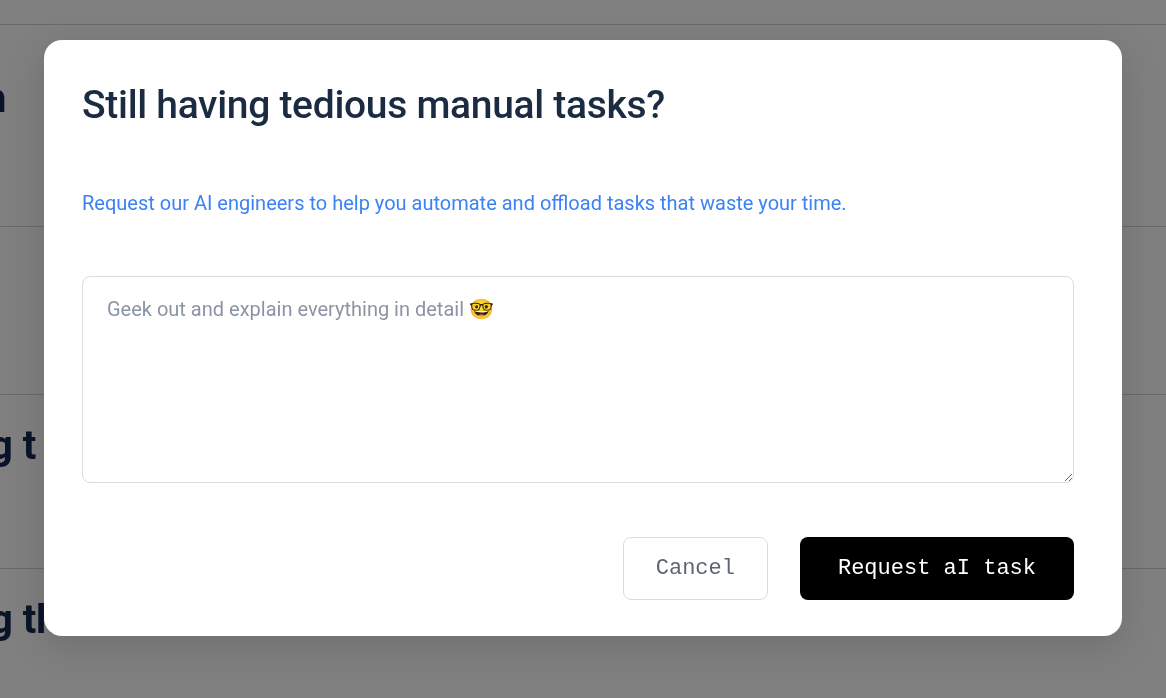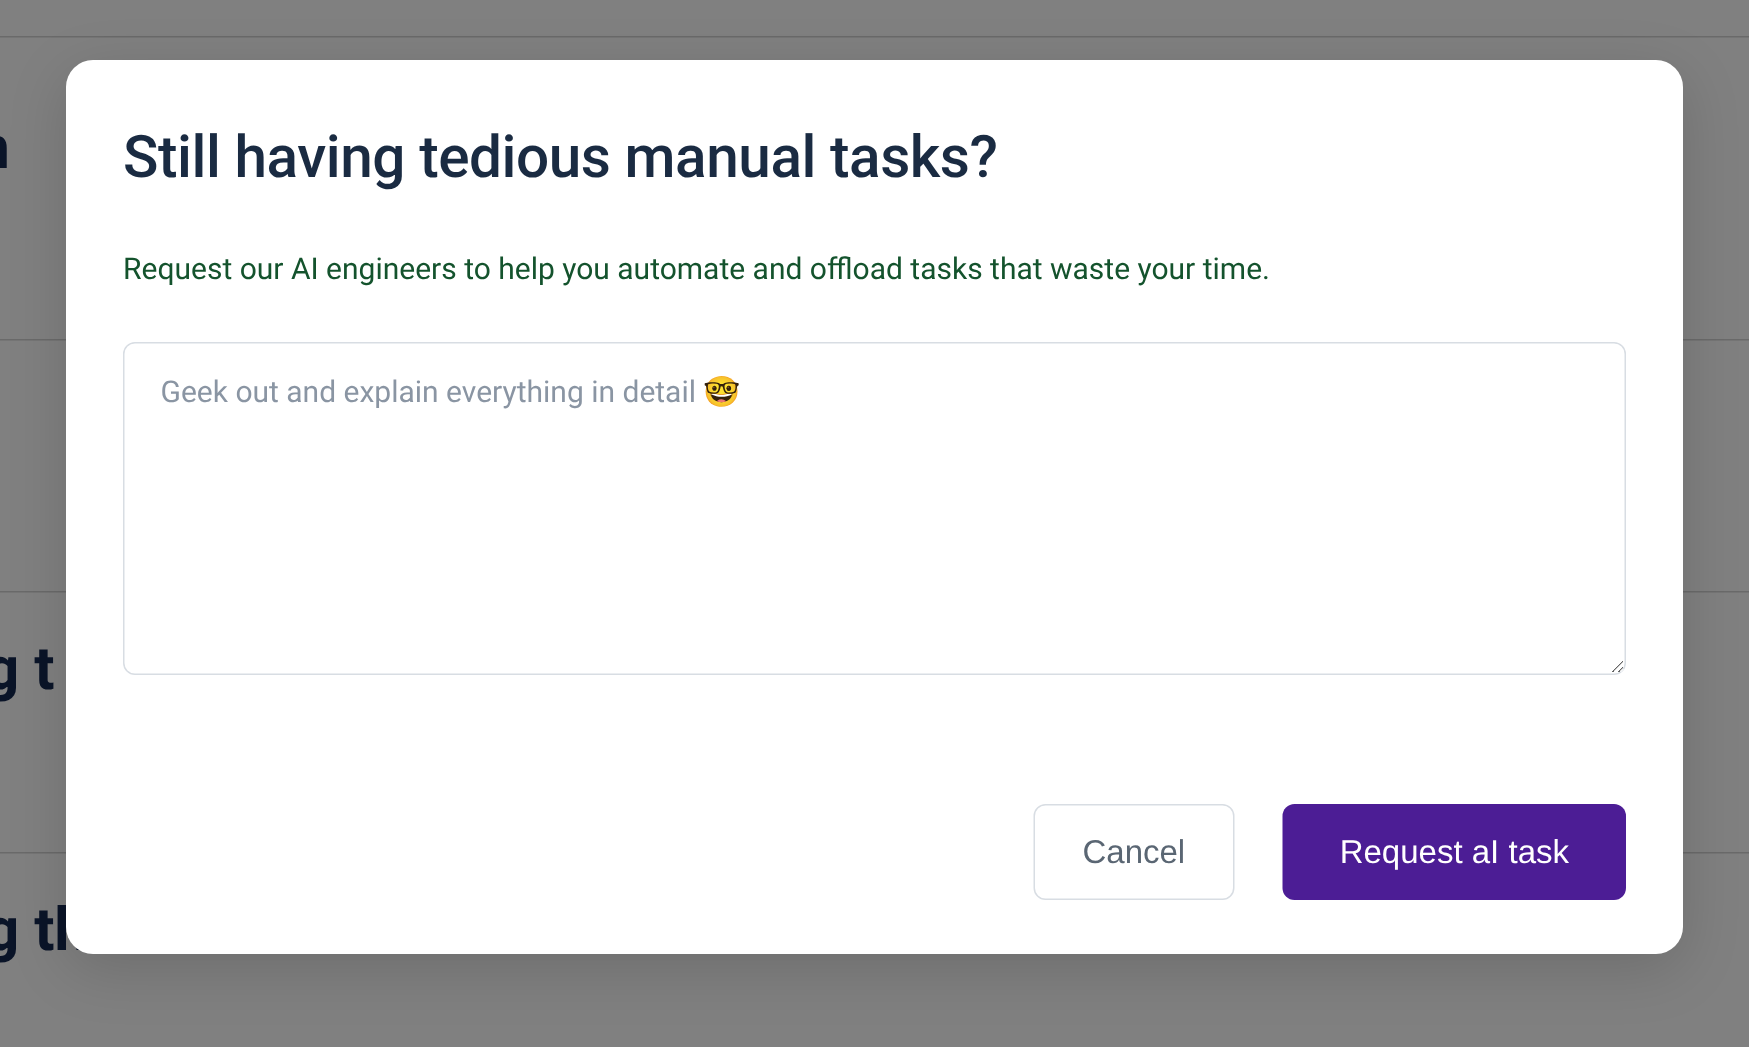--- a/index.html
+++ b/index.html
@@ -49,38 +49,39 @@
     .hr-4 { top: 568px; }
     
     .modal {
       position: absolute;
       top: 40px;
       left: 44px;
       right: 44px;
       bottom: 62px;
       background: #ffffff;
       border-radius: 18px;
-      padding: 42px 38px 36px 38px;
+      padding: 42px 48px 36px 38px;
       box-shadow: 0 10px 40px rgba(0,0,0,0.15);
       display: flex;
       flex-direction: column;
+      gap: 24px;
     }
     
     .modal-title {
       font-size: 39px;
       font-weight: 500;
       color: #1a2b42;
       letter-spacing: -0.3px;
       margin-bottom: 36px;
     }
     
     .modal-description {
       font-size: 20px;
       line-height: 1.5;
-      color: #14532d;
+      color: #3b82f6;
       margin-bottom: 34px;
     }
     
     .task-textarea {
       width: 100%;
       height: 222px;
       border: 1px solid #d8dde3;
       border-radius: 8px;
       padding: 20px 24px;
       font-size: 20px;
@@ -100,32 +101,32 @@
       justify-content: flex-end;
       gap: 32px;
       padding-top: 30px;
     }
     
     .btn {
       font-size: 22px;
       padding: 18px 32px;
       border-radius: 8px;
       cursor: pointer;
-      font-family: Liberation Sans, sans-serif;
+      font-family: Liberation Mono, monospace;
       border: none;
     }
     
     .btn-cancel {
       background: #ffffff;
       color: #5a6673;
       border: 1px solid #d8dde3;
     }
     
     .btn-primary {
-      background: #4c1d95;
+      background: #000000;
       color: #ffffff;
       padding: 18px 38px;
     }
   </style>
 </head>
 <body>
 
 <div class="backdrop">
   <div class="backdrop-hr hr-1"></div>
   <div class="backdrop-hr hr-2"></div>

